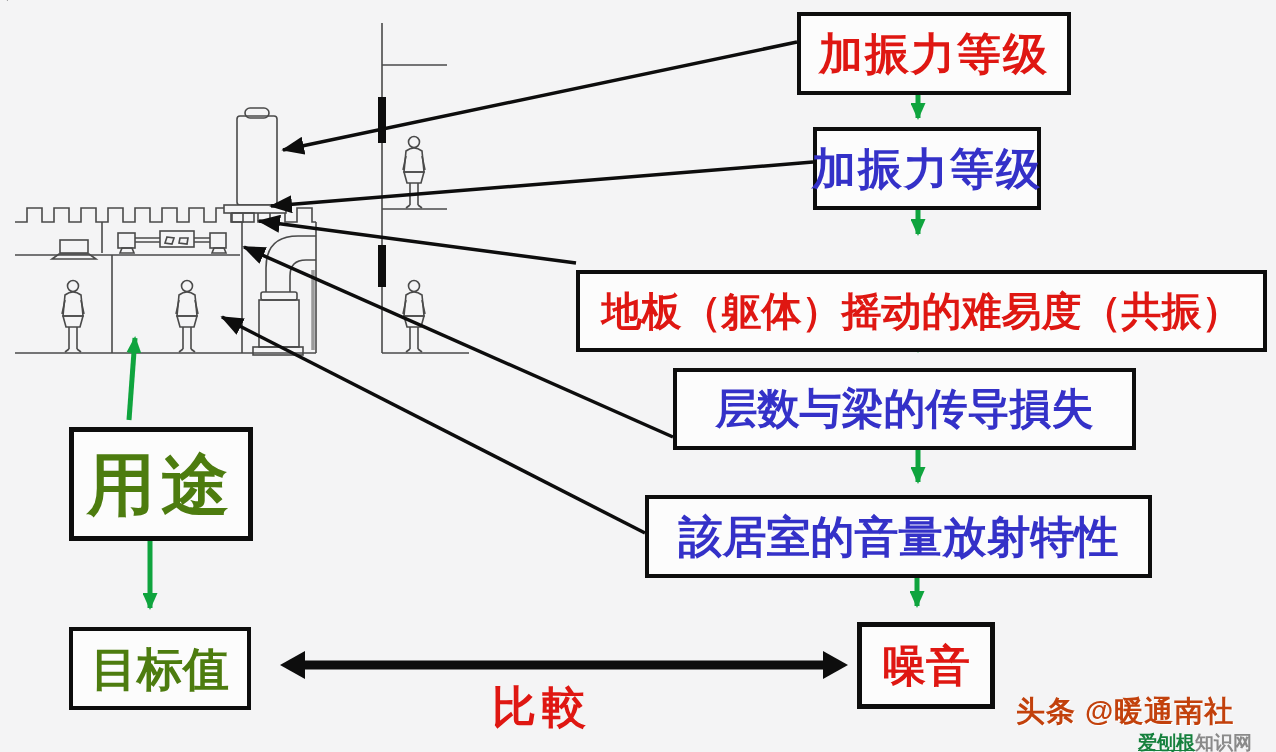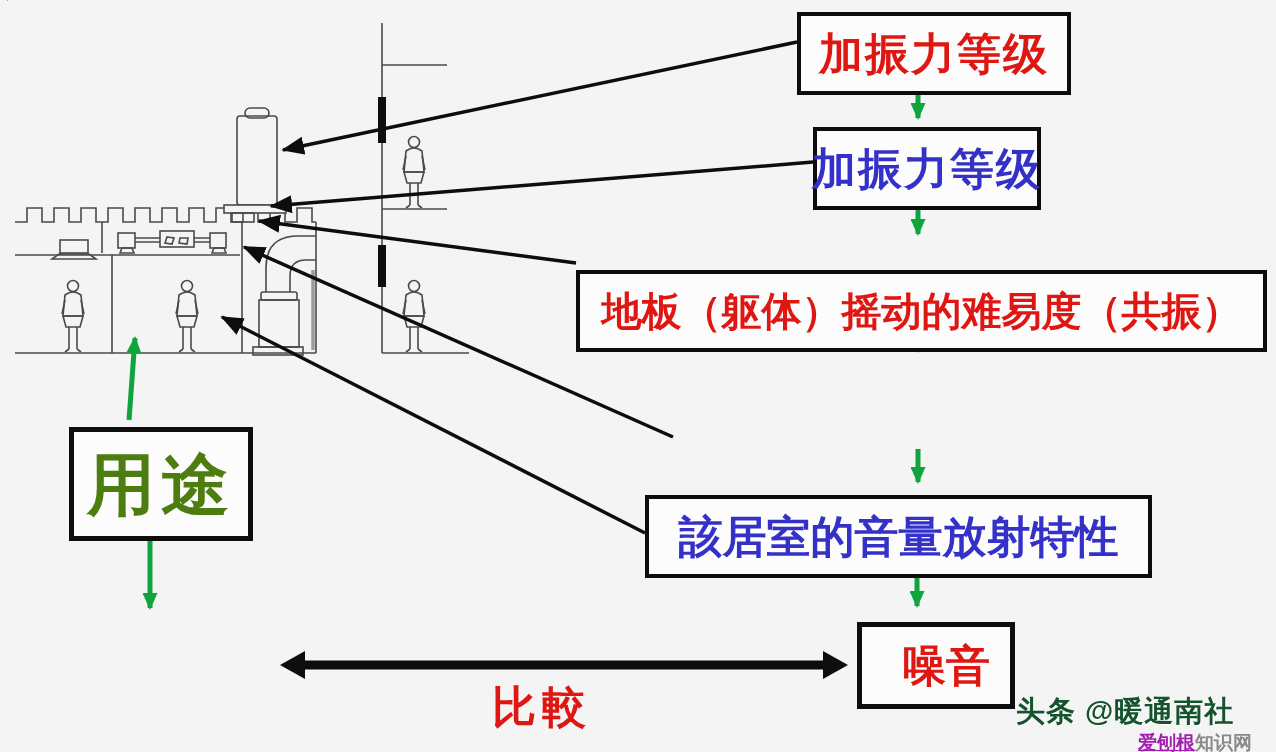--- a/index.html
+++ b/index.html
@@ -24,35 +24,35 @@
   }
   .red{color:#df1712;}
   .blue{color:#3431c8;}
   .black{color:#4d7c0f;}
 
   #box-excitation {left:797px;top:12px;width:266px;height:75px;font-size:44px;letter-spacing:2px;}
   #box-vibration  {left:813px;top:127px;width:220px;height:75px;font-size:44px;letter-spacing:2px;}
   #box-floor      {left:576px;top:245px;width:683px;height:74px;font-size:40px;margin-top:25px;}
   #box-loss       {left:673px;top:368px;width:455px;height:74px;font-size:42px;}
   #box-room       {left:645px;top:495px;width:499px;height:75px;font-size:44px;}
-  #box-noise      {left:857px;top:622px;width:128px;height:77px;font-size:44px;border-width:5px;padding-left:20px;}
+  #box-noise      {left:857px;top:622px;width:128px;height:77px;font-size:44px;border-width:5px;}
   #box-usage      {left:69px;top:427px;width:174px;height:104px;font-size:68px;border-width:5px;letter-spacing:6px;}
   #box-target     {left:69px;top:627px;width:174px;height:75px;font-size:46px;font-weight:600;}
 
   .compare-label{
     position:absolute;left:492px;top:678px;
     font-size:44px;font-weight:700;color:#df1712;letter-spacing:6px;
   }
   .watermark{position:absolute;left:1016px;top:692px;width:250px;text-align:left;}
   .wm-line1{
-    font-size:29px;font-weight:700;color:#14532d;letter-spacing:1px;
+    font-size:29px;font-weight:700;color:#c2410c;letter-spacing:1px;
     text-shadow:1px 1px 0 #ffffff;white-space:nowrap;
   }
   .wm-line2{margin-top:-2px;margin-left:122px;font-size:19px;font-weight:700;white-space:nowrap;}
-  .wm-red{color:#a21caf;text-decoration:underline;}
+  .wm-red{color:#15803d;text-decoration:underline;}
   .wm-gray{color:#8a8a8a;margin-top:36px;}
 </style>
 </head>
 <body>
 
 <div class="canvas">
 
   <svg class="artwork" viewBox="0 0 1276 752">
     <defs>
       <marker id="mBlack" markerWidth="6.5" markerHeight="5.2" refX="6" refY="2.6" orient="auto" markerUnits="strokeWidth">
@@ -155,29 +155,35 @@
 
   <div class="fbox red" id="box-excitation">
     <span>加振力等级</span>
   </div>
   <div class="fbox blue" id="box-vibration">
     <span>加振力等级</span>
   </div>
   <div class="fbox red" id="box-floor">
     <span>地板（躯体）摇动的难易度（共振）</span>
   </div>
+  <div class="fbox blue" id="box-loss">
+    <span>层数与梁的传导損失</span>
+  </div>
   <div class="fbox blue" id="box-room">
     <span>該居室的音量放射特性</span>
   </div>
   <div class="fbox red" id="box-noise">
     <span>噪音</span>
   </div>
 
   <div class="fbox black" id="box-usage">
     <span>用途</span>
+  </div>
+  <div class="fbox black" id="box-target">
+    <span>目标值</span>
   </div>
 
   <div class="compare-label">比較</div>
 
   <div class="watermark">
     <div class="wm-line1">头条 @暖通南社</div>
     <div class="wm-line2">
       <span class="wm-red">爱刨根</span><span class="wm-gray">知识网</span>
     </div>
   </div>

